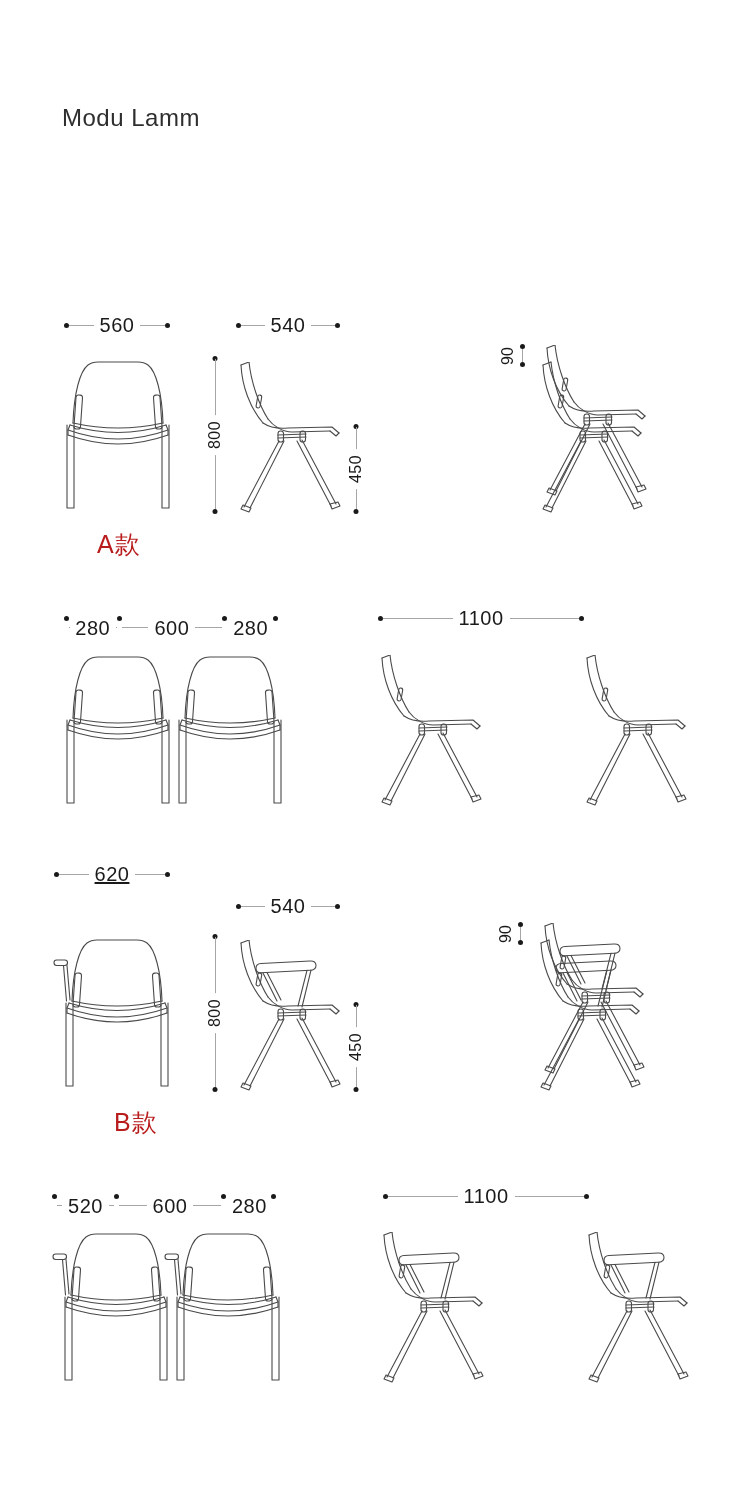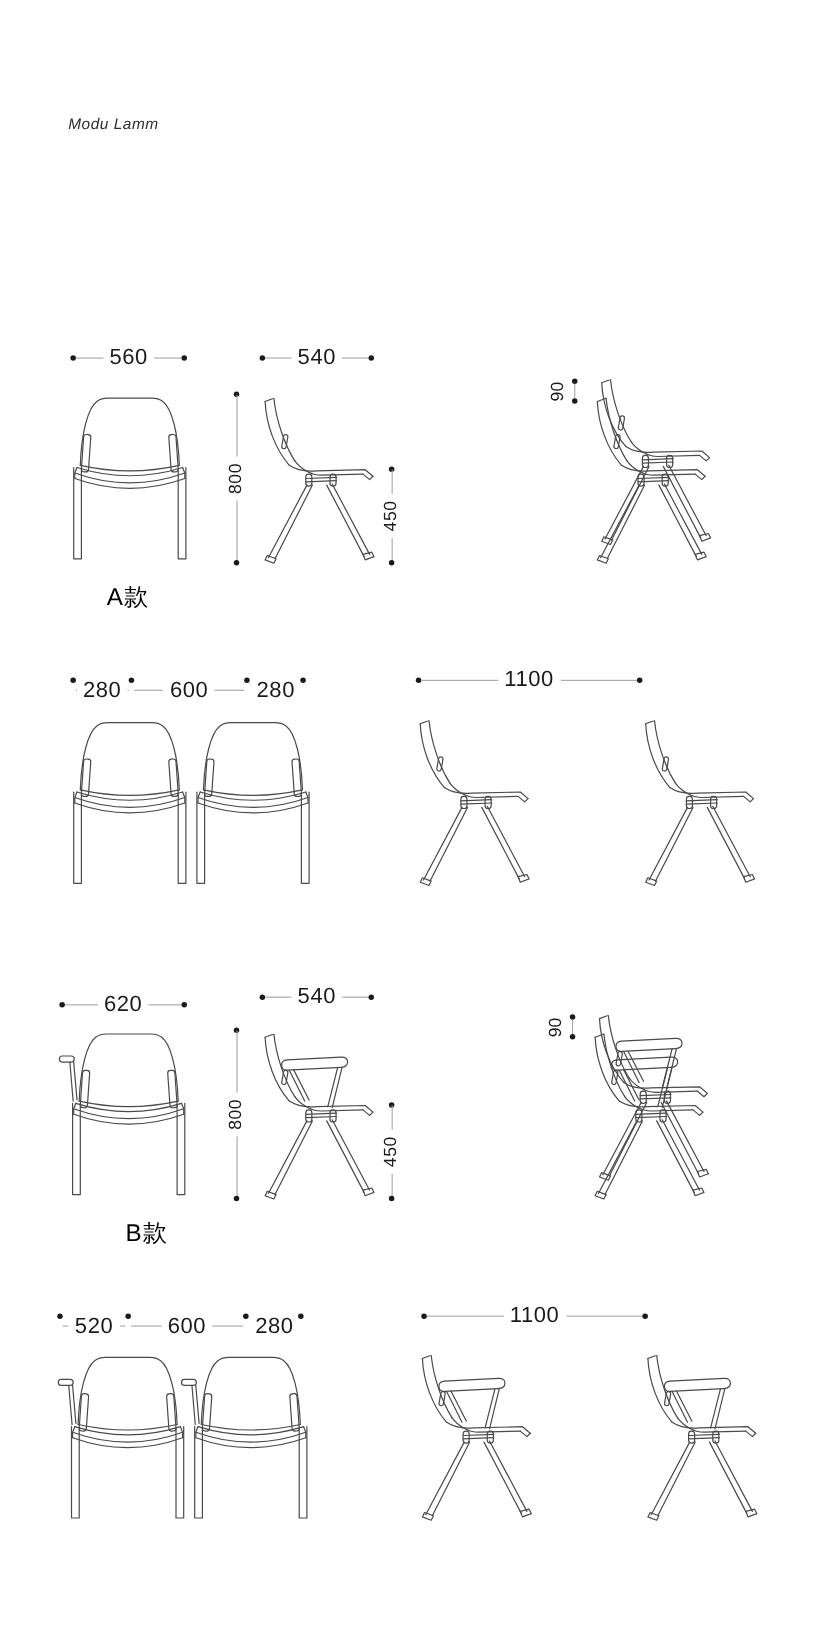--- a/index.html
+++ b/index.html
@@ -8,23 +8,23 @@
     --dot:#1a1a1a;
     --text:#1a1a1a;
   }
   html,body{margin:0;padding:0;background:#fff;}
   .page{
     position:relative;width:750px;height:1500px;background:#fff;overflow:hidden;
     font-family:"Liberation Sans","DejaVu Sans",sans-serif;color:var(--text);
   }
   .hdr{position:absolute;left:62px;top:102px;}
   .hdr h1{margin:0;font-size:37px;font-weight:500;color:#252525;letter-spacing:1px;line-height:1.15;}
-  .hdr .sub{margin-top:2px;font-size:14px;color:#2e2e2e;letter-spacing:.5px;font-style:italic;}
-
-  .seclabel{position:absolute;font-size:22px;color:#000000;letter-spacing:1px;}
+  .hdr .sub{margin-top:2px;font-size:24px;color:#2e2e2e;letter-spacing:.5px;}
+
+  .seclabel{position:absolute;font-size:25px;color:#b91c1c;letter-spacing:1px;}
 
   .fig{position:absolute;color:var(--line);}
 
   
   .dimh{position:absolute;display:flex;align-items:center;height:14px;font-size:20px;color:var(--text);}
   .dot{width:5px;height:5px;border-radius:50%;background:var(--dot);flex:none;}
   .ln{flex:1;height:1px;background:var(--dim-line);}
   .lbl{padding:0 6px;line-height:1;white-space:nowrap;letter-spacing:.5px;}
   .seg{display:flex;align-items:center;min-width:0;margin-top:19px;}
 
@@ -193,21 +193,21 @@
       <span class="dot"></span>
   </div>
 
   <svg class="fig" style="left:375px;top:655px;" width="108" height="151" viewBox="0 0 108 151">
       <use href="#sideChairG"></use>
     </svg>
   <svg class="fig" style="left:580px;top:655px;" width="108" height="151" viewBox="0 0 108 151">
       <use href="#sideChairG"></use>
     </svg>
 
-  <div class="dimh" style="left:54px;top:906px;width:116px;">
+  <div class="dimh" style="left:54px;top:867px;width:116px;text-decoration:underline;">
     <span class="dot"></span>
       <span class="ln"></span>
     <span class="lbl">620</span>
     <span class="ln"></span>
       <span class="dot"></span>
   </div>
   <div class="dimh" style="left:236px;top:899px;width:104px;">
     <span class="dot"></span>
       <span class="ln"></span>
     <span class="lbl">540</span>

